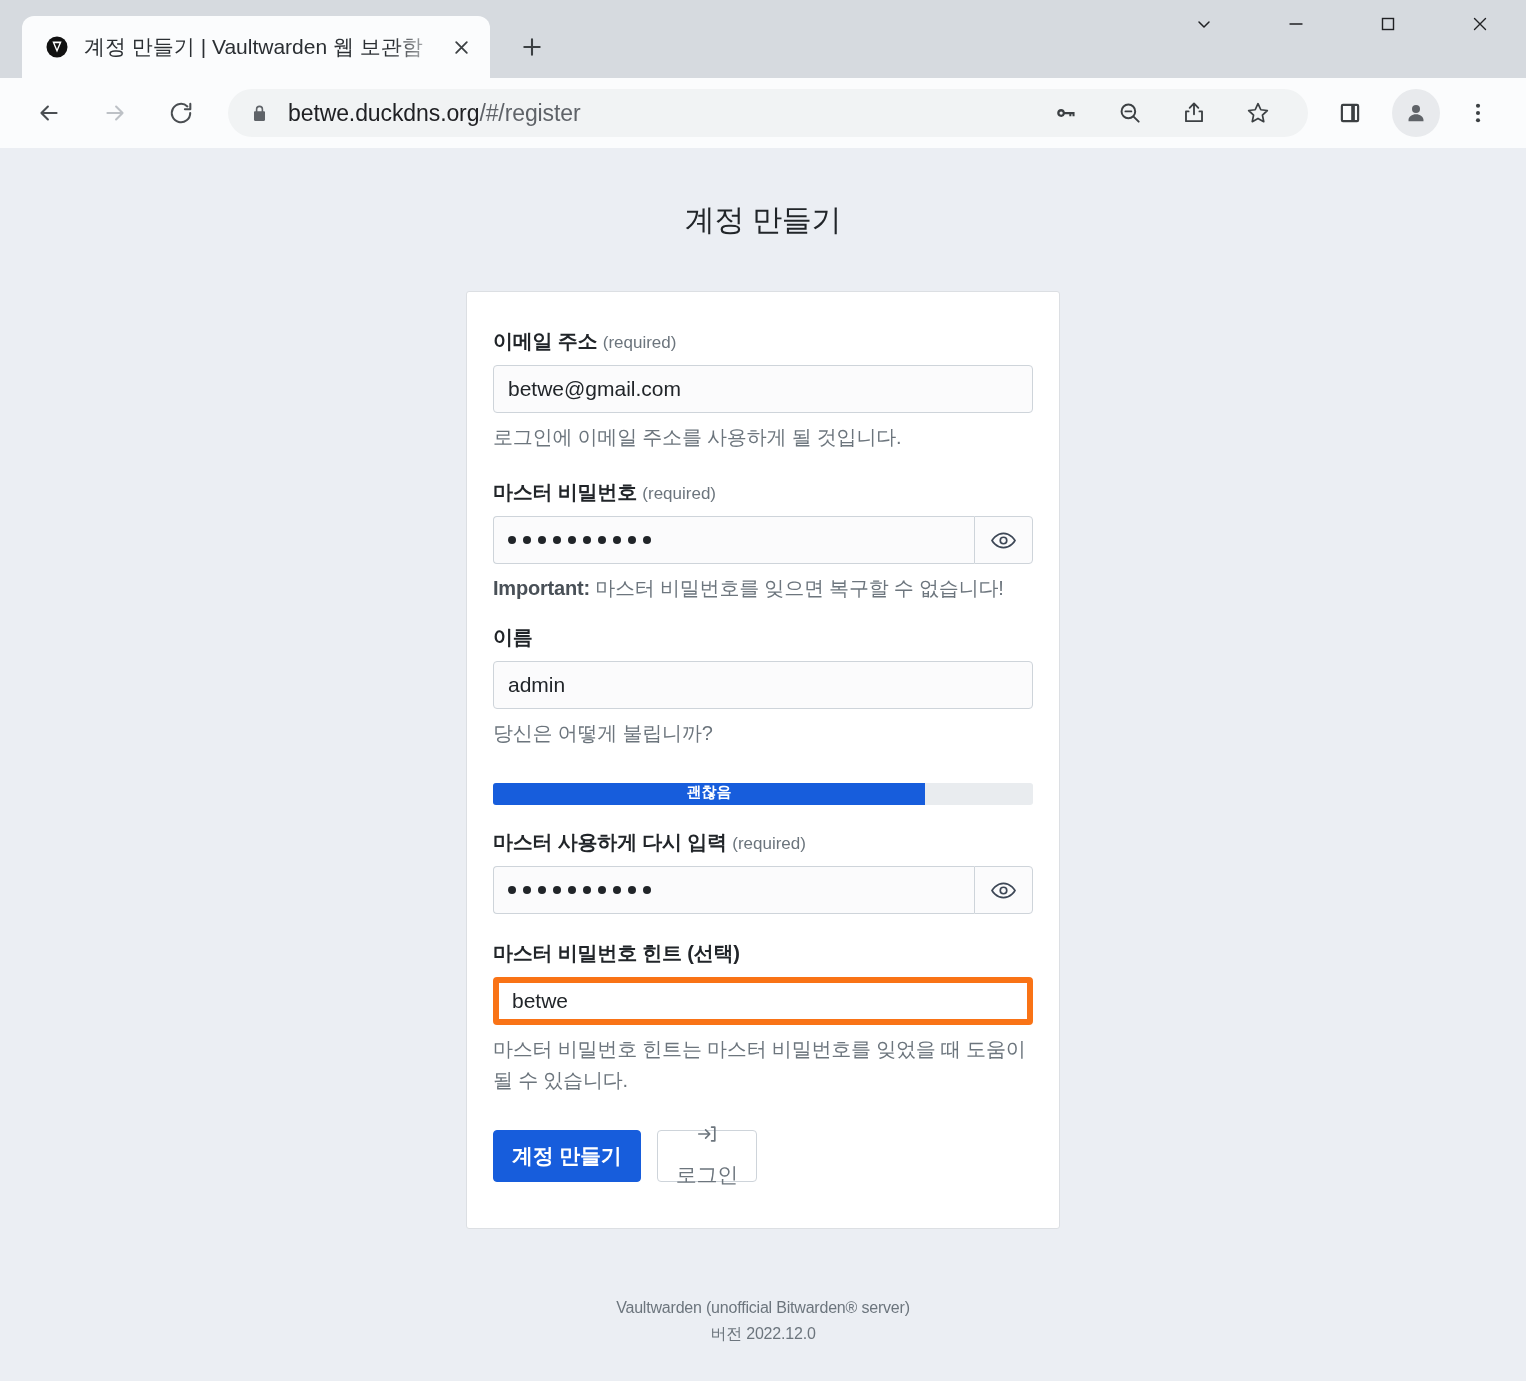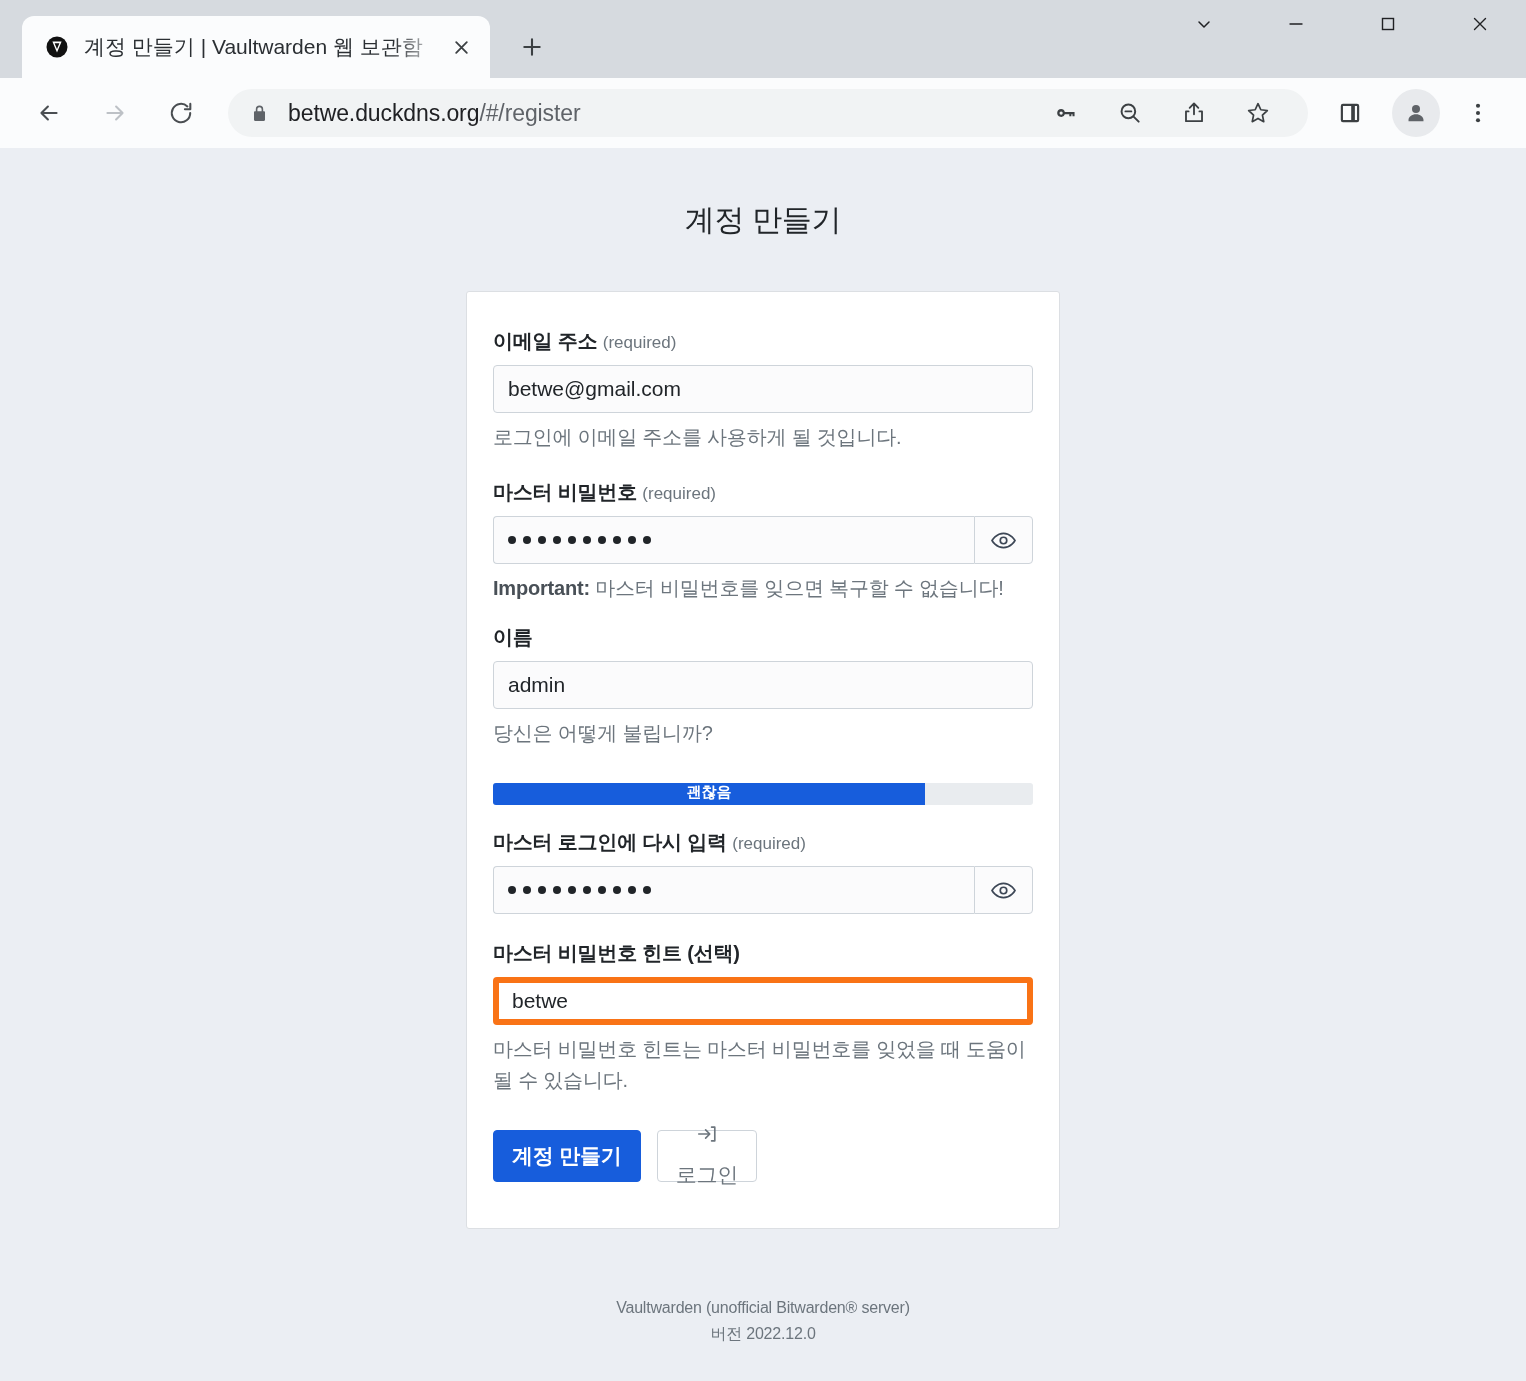--- a/index.html
+++ b/index.html
@@ -568,21 +568,21 @@
       </div>
 
       <div class="strength-wrap" style="background: rgb(233, 236, 239);">
         <div class="strength-fill" style="width: 80%; background: rgb(23, 93, 220);">
           <span class="strength-text">괜찮음</span>
         </div>
       </div>
 
       <div class="field">
         <label class="field-label">
-          <span>마스터 로그인에 다시 입력</span>
+          <span>마스터 사용하게 다시 입력</span>
           <span class="opt">(required)</span>
         </label>
         <div class="input-group">
           <div class="input">
             <span class="masked-dots">
                 <i></i>
                 <i></i>
                 <i></i>
                 <i></i>
                 <i></i>

